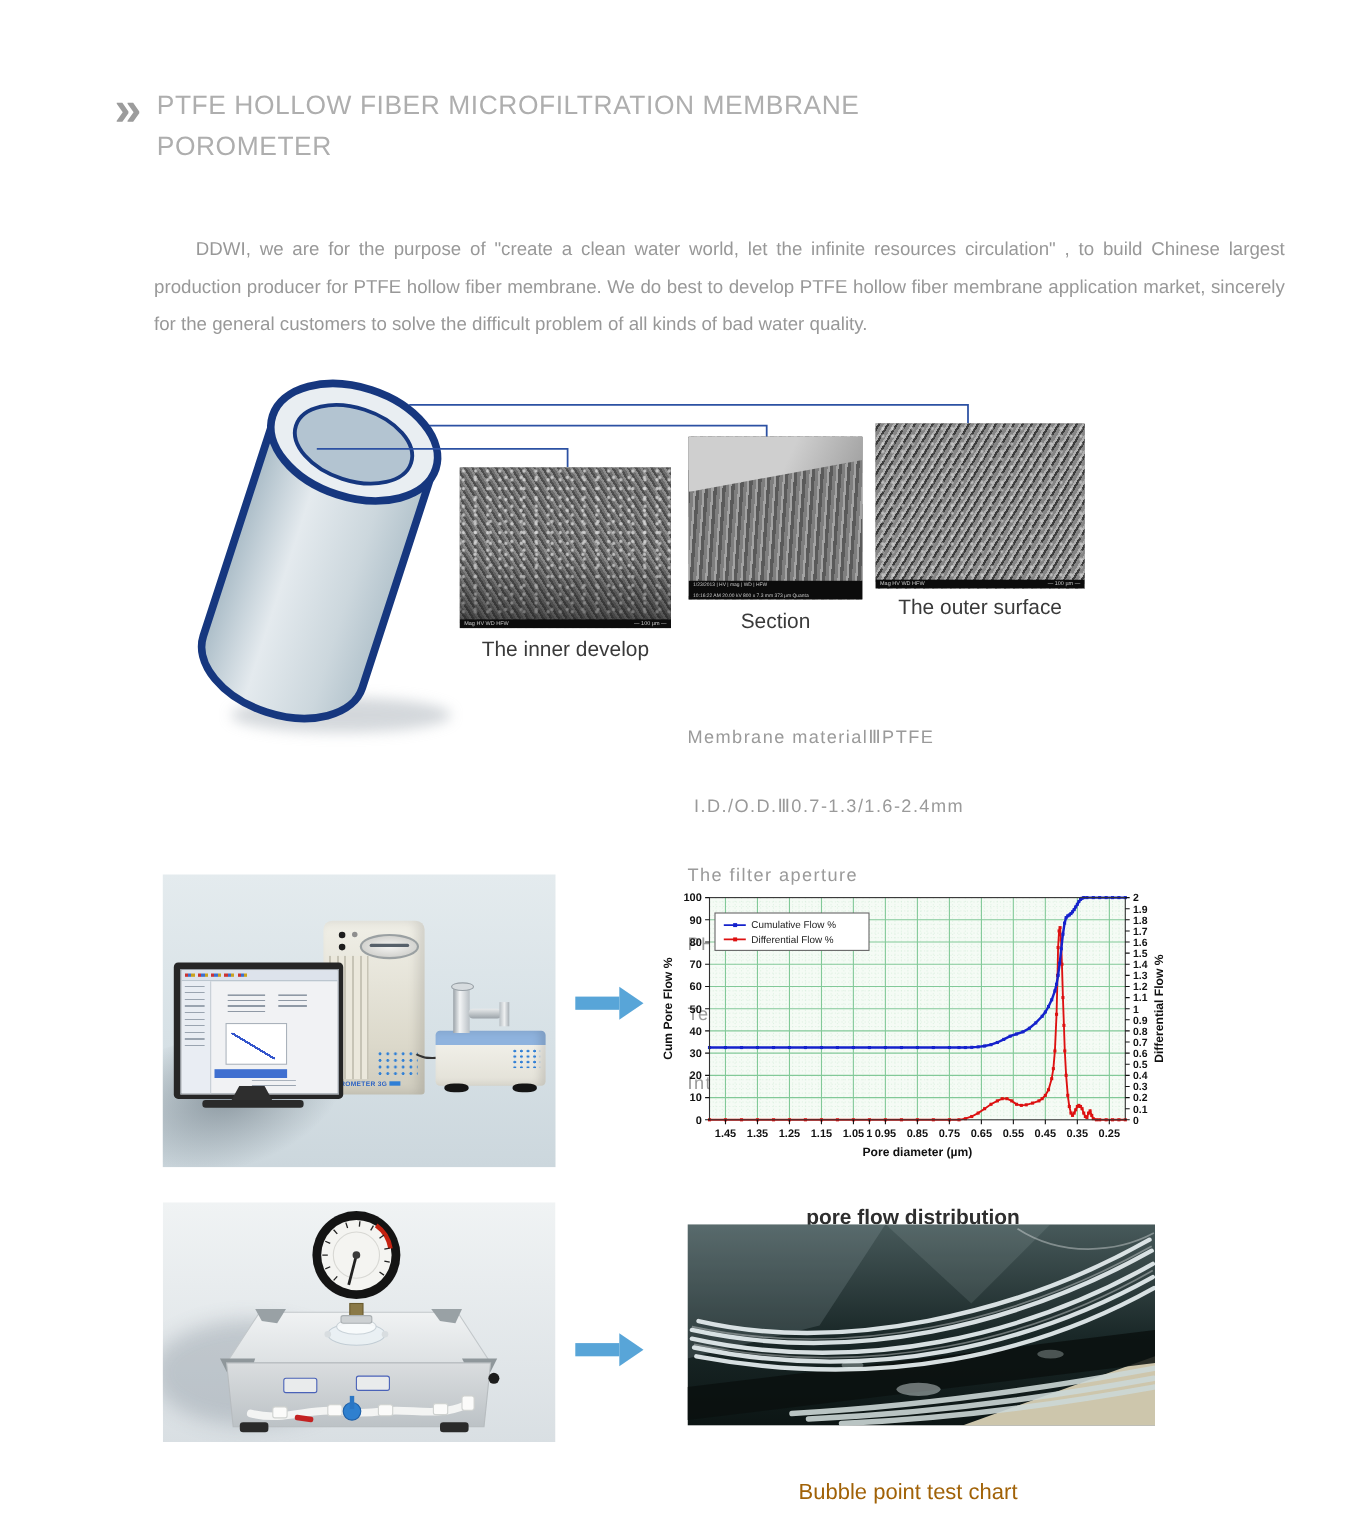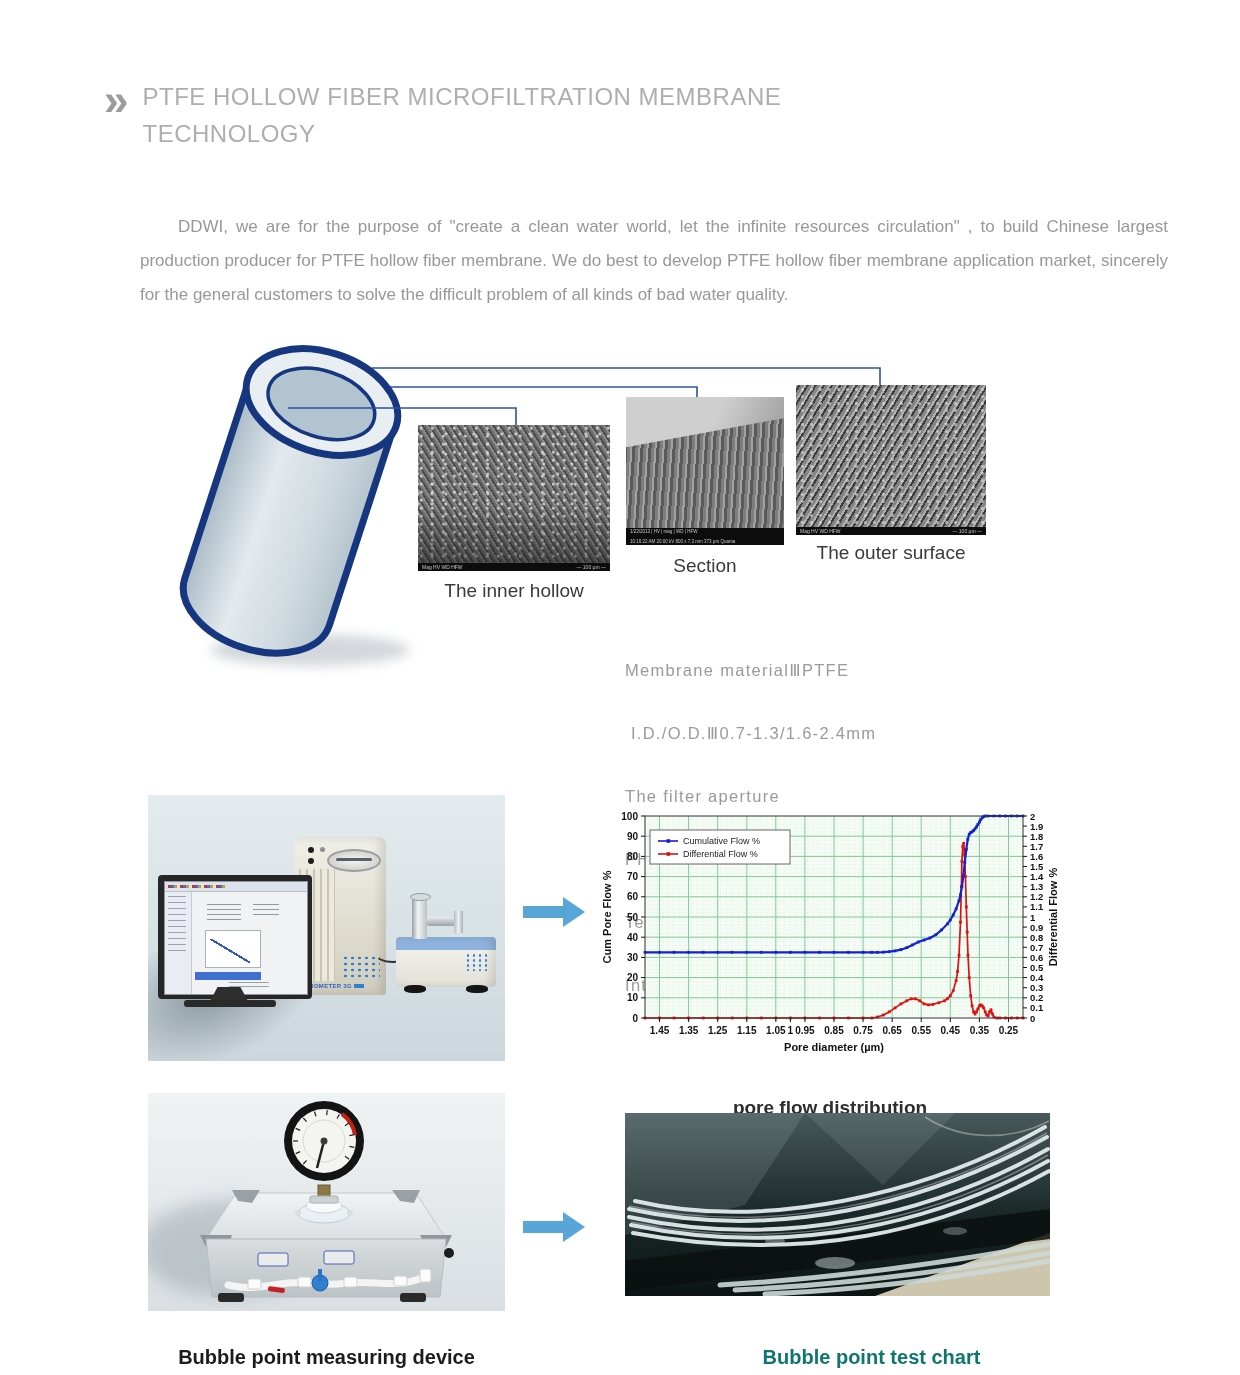--- a/index.html
+++ b/index.html
@@ -93,34 +93,34 @@
   .cable{position:absolute;left:226px;top:148px;width:34px;height:16px;border:2px solid transparent;
          border-bottom:2px solid #333;border-radius:50%;}
   .arrow{position:absolute;width:62px;height:30px;}
   .arrow .bar{position:absolute;left:0;top:9px;width:40px;height:12px;background:#58a5d8;}
   .arrow .head{position:absolute;left:40px;top:0;width:0;height:0;
        border-top:15px solid transparent;border-bottom:15px solid transparent;border-left:22px solid #58a5d8;}
   .chartWrap{position:absolute;left:598px;top:806px;}
   .cap{position:absolute;text-align:center;color:#2e2e2e;margin-top:20px;}
   .cap-pore{left:640px;top:1077px;width:380px;font-size:19px;font-weight:600;}
   .cap-bdev{left:148px;top:1326px;width:357px;font-size:20px;font-weight:600;color:#1c1c1c;}
-  .cap-bchart{left:659px;top:1326px;width:425px;font-size:20px;font-weight:700;color:#0f766e;}
+  .cap-bchart{left:613px;top:1326px;width:425px;font-size:20px;font-weight:400;color:#a16207;}
   .photo2{position:absolute;left:148px;top:1093px;width:357px;height:218px;}
   .photo3{position:absolute;left:625px;top:1113px;width:425px;height:183px;}
 </style>
 </head>
 <body>
 
 <div class="page">
 
   <div class="hdr">
     <span class="chev">»</span>
     <div class="title">
       <div>PTFE HOLLOW FIBER MICROFILTRATION MEMBRANE</div>
-      <div>TECHNOLOGY</div>
+      <div>POROMETER</div>
     </div>
   </div>
 
   <div class="intro">DDWI, we are for the purpose of "create a clean water world, let the infinite resources circulation" , to build Chinese largest production producer for PTFE hollow fiber membrane. We do best to develop PTFE hollow fiber membrane application market, sincerely for the general customers to solve the difficult problem of all kinds of bad water quality.</div>
 
   <div class="diagram">
     <svg class="tubeSvg" width="1240" height="430" viewBox="0 0 1240 430">
       <defs>
         <linearGradient id="tg" x1="0" y1="0" x2="1" y2="0">
           <stop offset="0" stop-color="#aabcc7"></stop>
@@ -144,21 +144,21 @@
       <polyline points="288,68 516,68 516,85" fill="none" stroke="#2c51a3" stroke-width="1.6"></polyline>
     </svg>
 
     <div class="sem sem-inner" style="left:418px;top:85px;width:192px;height:146px;">
       <div class="shade"></div>
       <div class="sem-bar">
         <span>Mag   HV   WD   HFW</span>
         <span>— 100 µm —</span>
       </div>
     </div>
-    <div class="dcap" style="left:418px;top:240px;width:192px;">The inner hollow</div>
+    <div class="dcap" style="left:418px;top:240px;width:192px;">The inner develop</div>
 
     <div class="sem sem-section" style="left:626px;top:57px;width:158px;height:148px;">
       <div class="topband"></div>
       <div class="sem-bar" style="height:15px;flex-direction:column;align-items:stretch;font-size:4.5px;line-height:5.5px;">
         <span>1/23/2013 | HV | mag | WD | HFW</span>
         <span>10:16:22 AM 20.00 kV 800 x 7.3 mm 373 µm    Quanta</span>
       </div>
     </div>
     <div class="dcap" style="left:626px;top:215px;width:158px;">Section</div>
 
@@ -696,15 +696,14 @@
     <g stroke="#ffffff" stroke-width="1.5" fill="none" opacity="0.35">
       <path d="M4,93 C150,124 300,88 422,20"></path>
       <path d="M6,109 C170,142 315,104 423,42"></path>
       <path d="M300,4 C340,30 390,26 424,8"></path>
     </g>
     <ellipse cx="210" cy="150" rx="20" ry="6" fill="#dfeaec" opacity="0.45"></ellipse>
     <ellipse cx="150" cy="128" rx="10" ry="4" fill="#dfeaec" opacity="0.35"></ellipse>
     <ellipse cx="330" cy="118" rx="12" ry="4" fill="#dfeaec" opacity="0.3"></ellipse>
   </svg>
 
-  <div class="cap cap-bdev">Bubble point measuring device</div>
   <div class="cap cap-bchart">Bubble point test chart</div>
 </div>
 
 </body></html>

